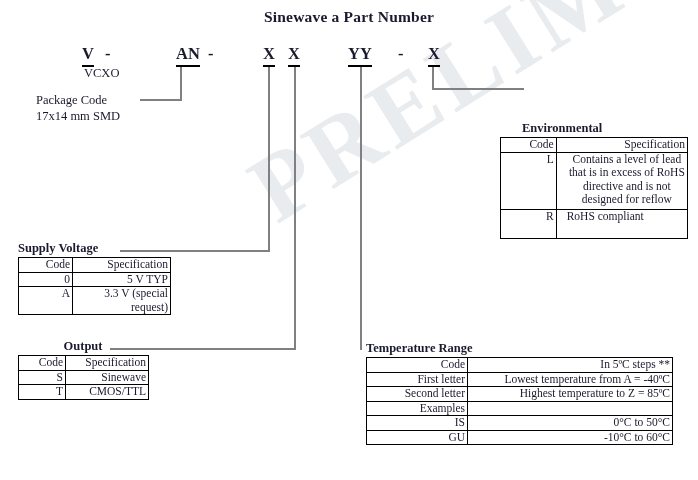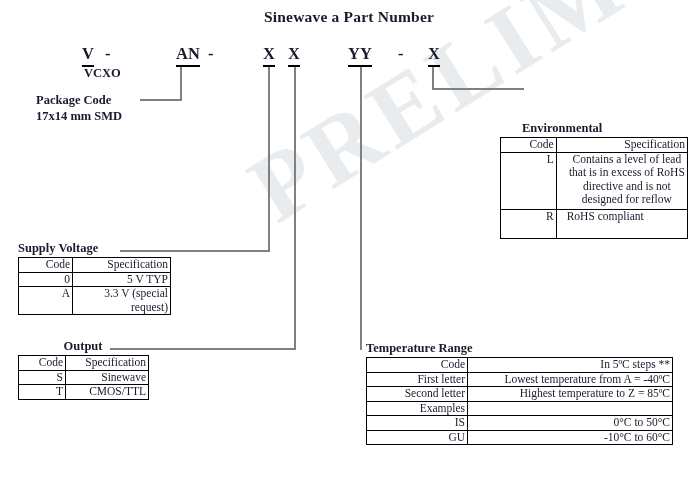--- a/index.html
+++ b/index.html
@@ -43,21 +43,21 @@
   .pn span{
     position:absolute; top:0;
     font-size:16.5px; font-weight:bold; line-height:20px;
     white-space:nowrap;
   }
   .pn span.u{
     border-bottom:2.2px solid #000;
     padding-bottom:1px;
   }
   .sub{
-    position:absolute; font-size:12.5px; font-weight:bold;
+    position:absolute; font-size:12.5px; font-weight:normal;
     white-space:nowrap; z-index:3; line-height:14px;
   }
 
   
   .ld{position:absolute; background:#808080; z-index:2;}
   .v{width:1.6px;}
   .h{height:1.6px;}
 
   
   .blk{position:absolute; z-index:3;}

